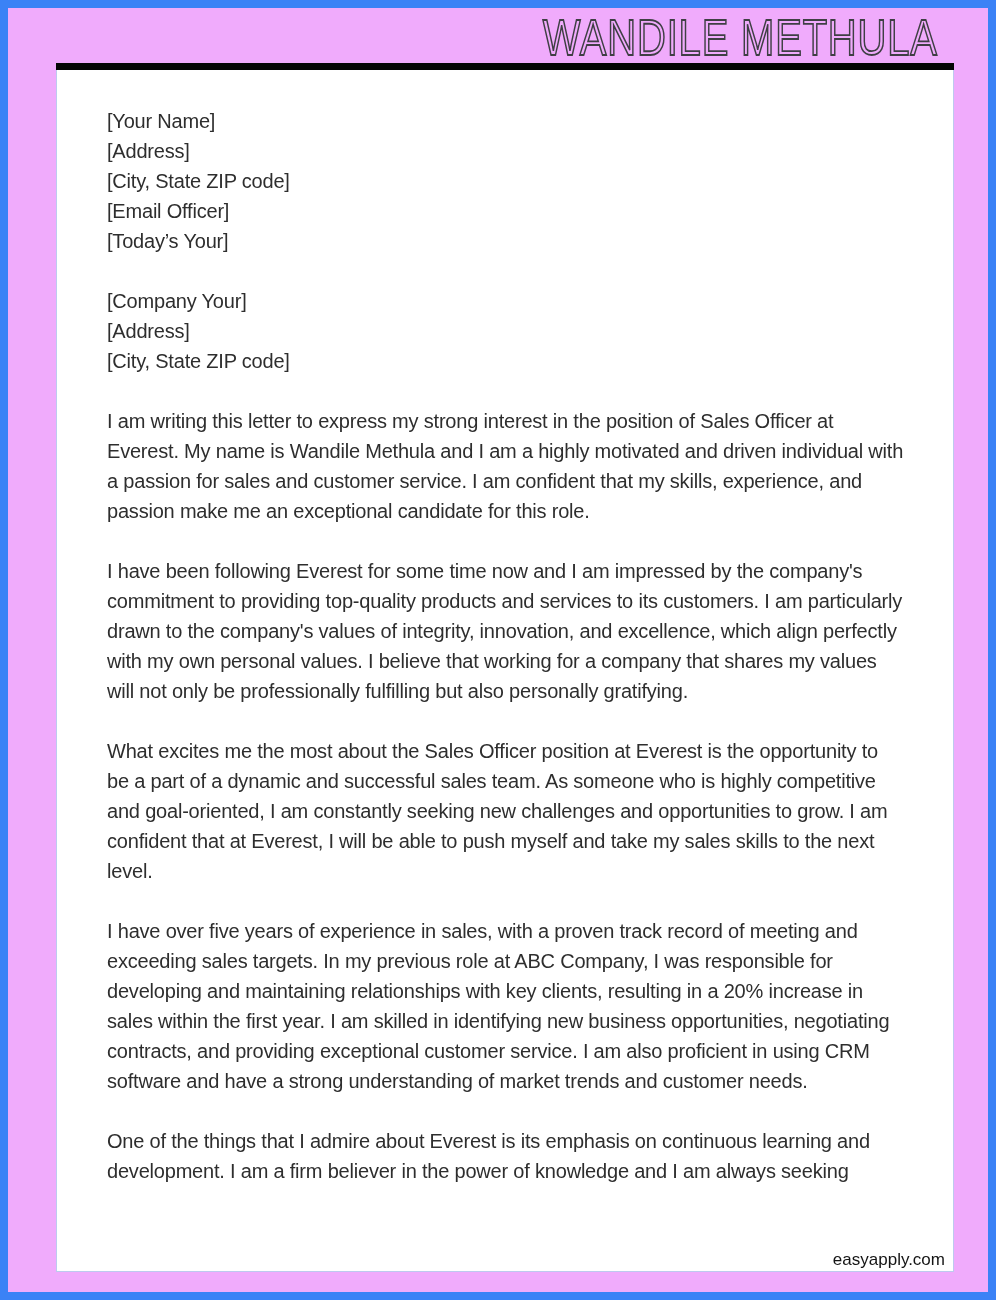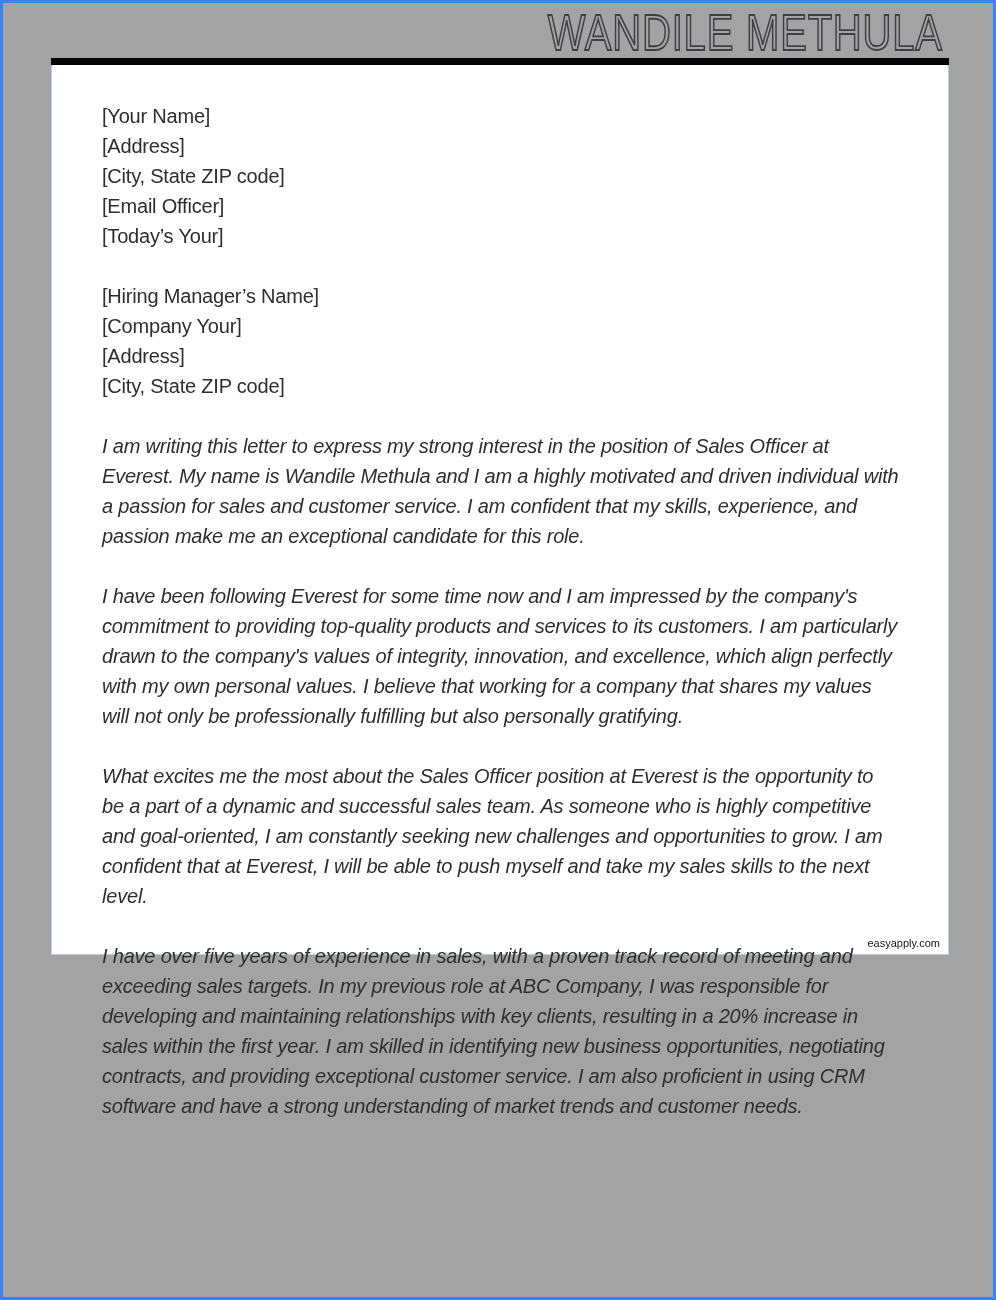--- a/index.html
+++ b/index.html
@@ -4,22 +4,22 @@
 <style>
   * { margin: 0; padding: 0; box-sizing: border-box; }
   html, body {
     width: 996px; height: 1300px;
     font-family: "Liberation Sans", sans-serif;
     background: #ffffff;
   }
   .frame {
     position: relative;
     width: 996px; height: 1300px;
-    border: 3px solid #3b82f6;
-    background: #a3a3a3;
+    border: 8px solid #3b82f6;
+    background: #f0abfc;
     overflow: hidden; 
   }
   .header-name {
     position: absolute;
     top: 7px; right: 50px;
     font-size: 50px;
     line-height: 46px;
     font-weight: 400;
     letter-spacing: 1px;
     color: transparent;
@@ -31,41 +31,41 @@
   }
   .top-bar {
     position: absolute;
     left: 48px; top: 55px;
     width: 898px; height: 7px;
     background: #050505;
   }
   .page {
     position: absolute;
     left: 48px; top: 62px;
-    width: 898px; height: 890px;
+    width: 898px; height: 1202px;
     background: #ffffff;
     border-left: 1px solid #bdc9ef;
     border-right: 1px solid #bdc9ef;
     border-bottom: 1px solid #bdc9ef;
     overflow: visible; 
   }
   .content {
     padding: 36px 49px 0 50px;
     font-size: 20px;
     line-height: 30px;
     color: #2e2e2e;
     letter-spacing: -0.2px;
   }
   .block { margin-bottom: 30px; }
   .block div { min-height: 30px; }
-  .content p { margin: 0 0 30px 0; font-style: italic; }
+  .content p { margin: 0 0 30px 0; }
   .watermark {
     position: absolute;
     right: 8px; bottom: 3px;
-    font-size: 11px;
+    font-size: 17px;
     line-height: 16px;
     color: #141414;
     white-space: nowrap;
   }
 </style>
 </head>
 <body>
 
 <div class="frame">
 
@@ -78,30 +78,30 @@
 
       <div class="block">
         <div>[Your Name]</div>
         <div>[Address]</div>
         <div>[City, State ZIP code]</div>
         <div>[Email Officer]</div>
         <div>[Today’s Your]</div>
       </div>
 
       <div class="block">
-        <div>[Hiring Manager’s Name]</div>
         <div>[Company Your]</div>
         <div>[Address]</div>
         <div>[City, State ZIP code]</div>
       </div>
 
 
       <p>I am writing this letter to express my strong interest in the position of Sales Officer at Everest. My name is Wandile Methula and I am a highly motivated and driven individual with a passion for sales and customer service. I am confident that my skills, experience, and passion make me an exceptional candidate for this role.</p>
       <p>I have been following Everest for some time now and I am impressed by the company's commitment to providing top-quality products and services to its customers. I am particularly drawn to the company's values of integrity, innovation, and excellence, which align perfectly with my own personal values. I believe that working for a company that shares my values will not only be professionally fulfilling but also personally gratifying.</p>
       <p>What excites me the most about the Sales Officer position at Everest is the opportunity to be a part of a dynamic and successful sales team. As someone who is highly competitive and goal-oriented, I am constantly seeking new challenges and opportunities to grow. I am confident that at Everest, I will be able to push myself and take my sales skills to the next level.</p>
       <p>I have over five years of experience in sales, with a proven track record of meeting and exceeding sales targets. In my previous role at ABC Company, I was responsible for developing and maintaining relationships with key clients, resulting in a 20% increase in sales within the first year. I am skilled in identifying new business opportunities, negotiating contracts, and providing exceptional customer service. I am also proficient in using CRM software and have a strong understanding of market trends and customer needs.</p>
+      <p>One of the things that I admire about Everest is its emphasis on continuous learning and development. I am a firm believer in the power of knowledge and I am always seeking</p>
 
     </div>
 
     <div class="watermark">easyapply.com</div>
   </div>
 
 </div>
 
 </body></html>

